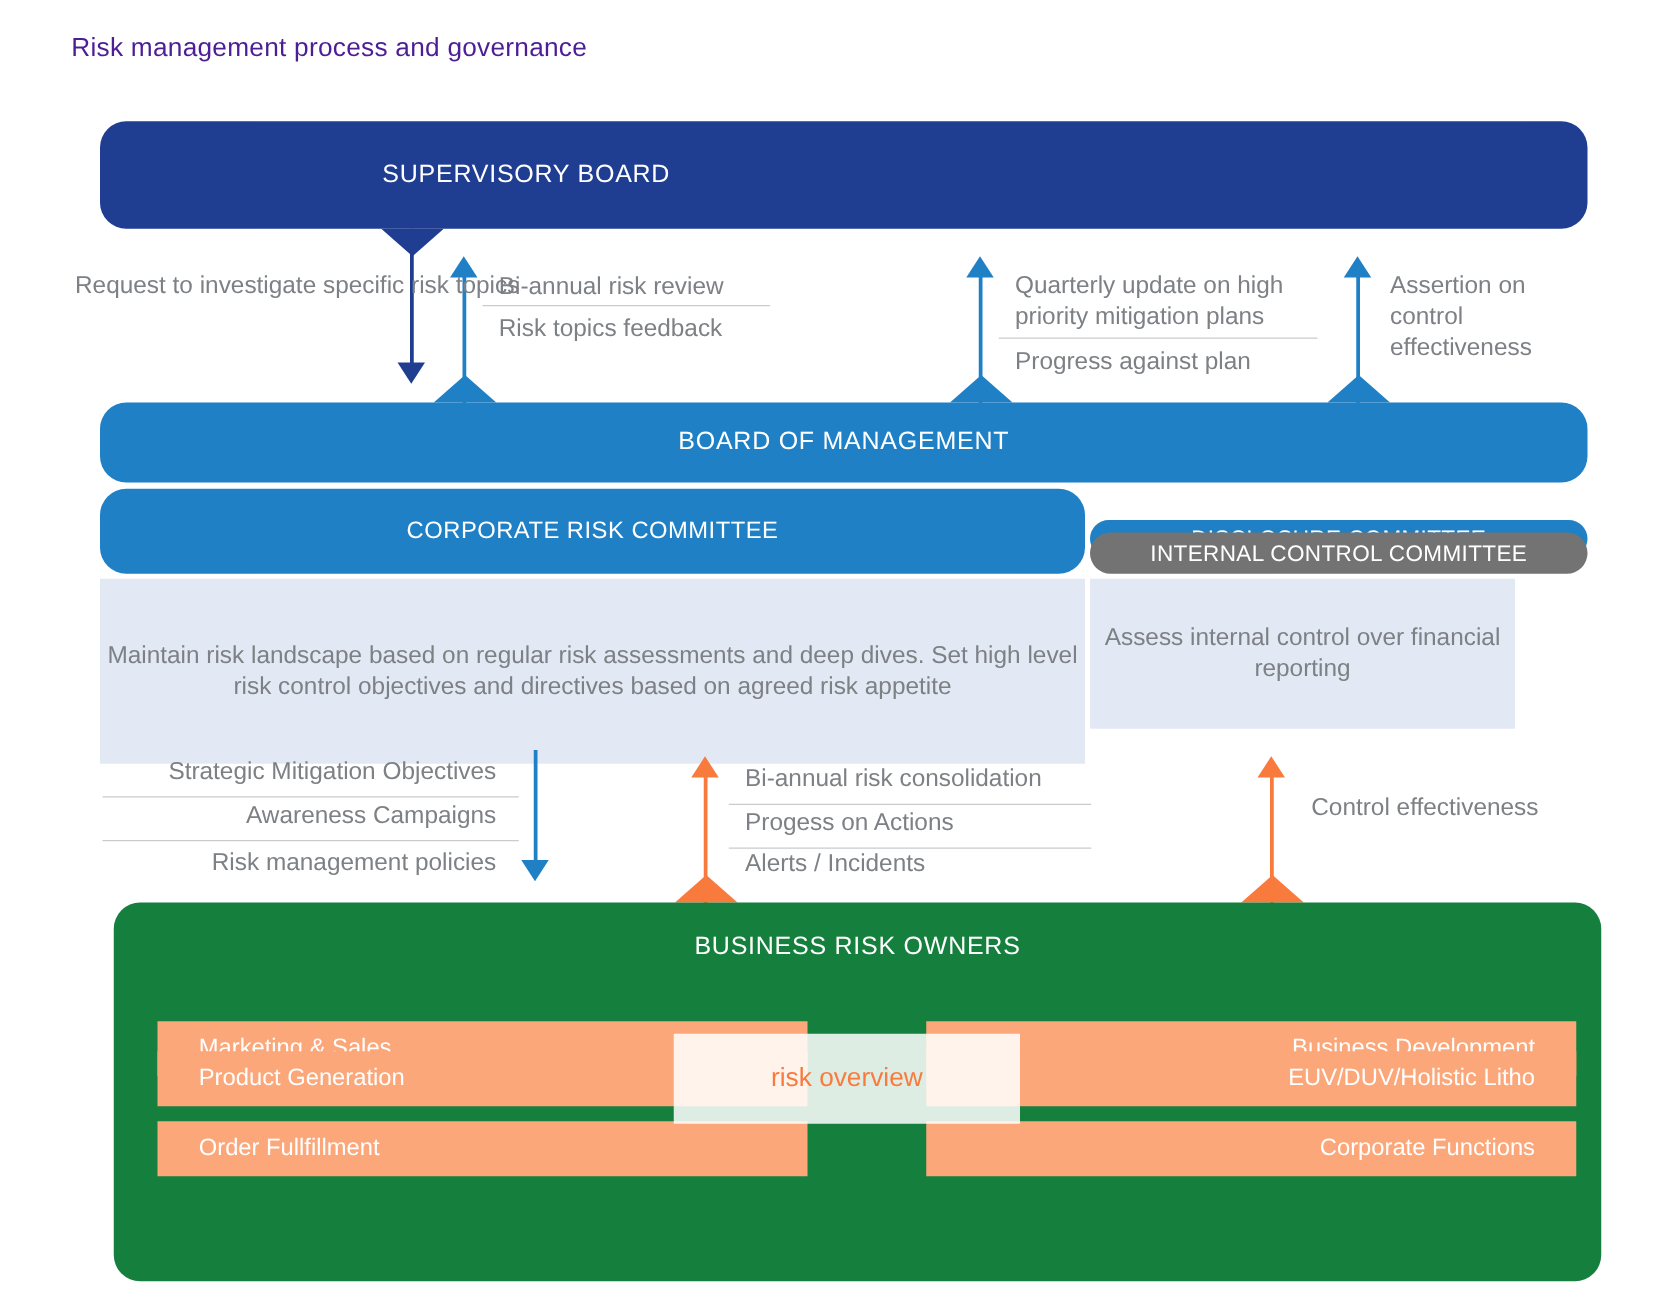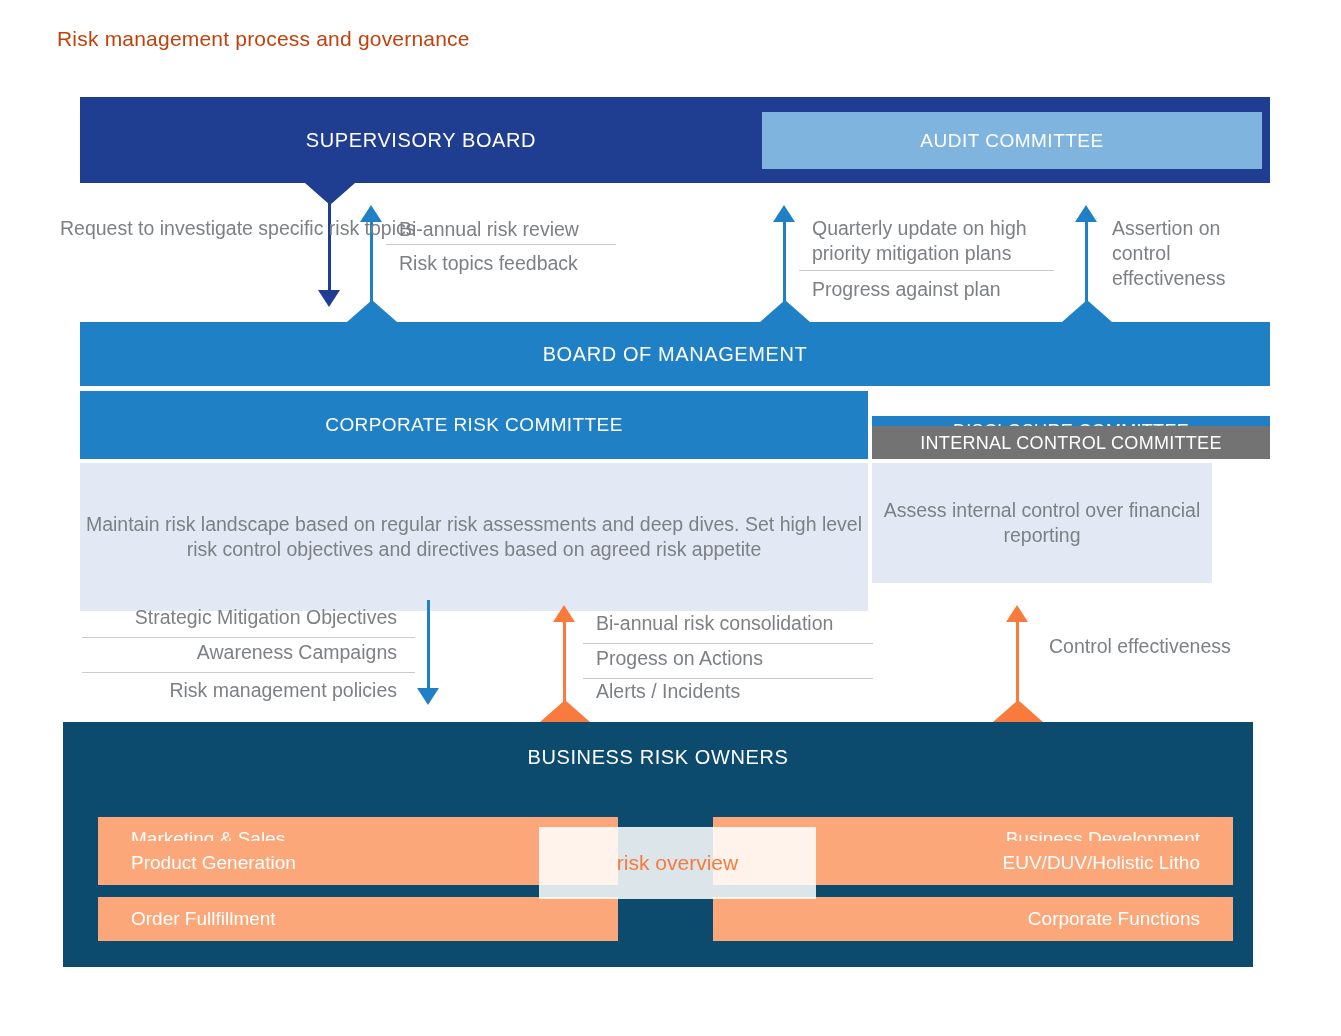--- a/index.html
+++ b/index.html
@@ -8,25 +8,25 @@
     background:#ffffff;
     font-family:"Liberation Sans", sans-serif;
     overflow:hidden;
     position:relative;
   }
   #stage{position:absolute;left:0;top:0;width:1341px;height:1036px;}
 
   
   .title{
     position:absolute;left:57px;top:27px;
-    font-size:21px;color:#c2410c;letter-spacing:.2px;white-space:nowrap;
-  }
-
-  
-  .bar{position:absolute;box-sizing:border-box;}
+    font-size:21px;color:#4c1d95;letter-spacing:.2px;white-space:nowrap;
+  }
+
+  
+  .bar{position:absolute;box-sizing:border-box;border-radius:21px;}
   .bar-label{
     position:absolute;left:0;right:0;top:50%;transform:translateY(-50%);
     text-align:center;color:#ffffff;white-space:nowrap;
   }
 
   
   .supervisory{
     left:80px;top:97px;width:1190px;height:86px;background:#1f3e92;
   }
   .supervisory .bar-label{font-size:20px;letter-spacing:.6px;
@@ -73,21 +73,21 @@
 
   
   .desc-notch{
     position:absolute;left:402px;top:583px;width:0;height:0;
     border-left:27px solid transparent;border-right:27px solid transparent;
     border-top:19px solid #e3e9f4;
   }
 
   
   .bro{
-    left:63px;top:722px;width:1190px;height:245px;background:#0c4a6e;
+    left:91px;top:722px;width:1190px;height:303px;background:#15803d;
   }
   .bro-title{
     position:absolute;left:0;right:0;top:24px;text-align:center;
     color:#ffffff;font-size:20px;letter-spacing:.6px;white-space:nowrap;
   }
   .pill{
     position:absolute;height:44px;background:#fba77a;
     display:flex;align-items:center;box-sizing:border-box;
   }
   .pill span{color:#ffffff;font-size:19px;white-space:nowrap;}
@@ -135,23 +135,20 @@
 </style>
 </head>
 <body>
 
 <div id="stage">
 
   <div class="title">Risk management process and governance</div>
 
   <div class="bar supervisory">
     <div class="bar-label">SUPERVISORY BOARD</div>
-  </div>
-  <div class="audit-box">
-    <span>AUDIT COMMITTEE</span>
   </div>
 
   <div class="wedge-down" style="left:305px;top:183px;border-top:22px solid #1f3e92;"></div>
   <div class="shaft" style="left:328px;top:183px;height:110px;background:#1f3e92;"></div>
   <div class="head-down" style="left:318px;top:290px;border-top:17px solid #1f3e92;"></div>
 
   <div class="wedge-up" style="left:347px;top:300px;border-bottom:22px solid #1f80c6;"></div>
   <div class="shaft" style="left:370px;top:213px;height:110px;background:#1f80c6;"></div>
   <div class="head-up" style="left:360px;top:205px;border-bottom:17px solid #1f80c6;"></div>
 

